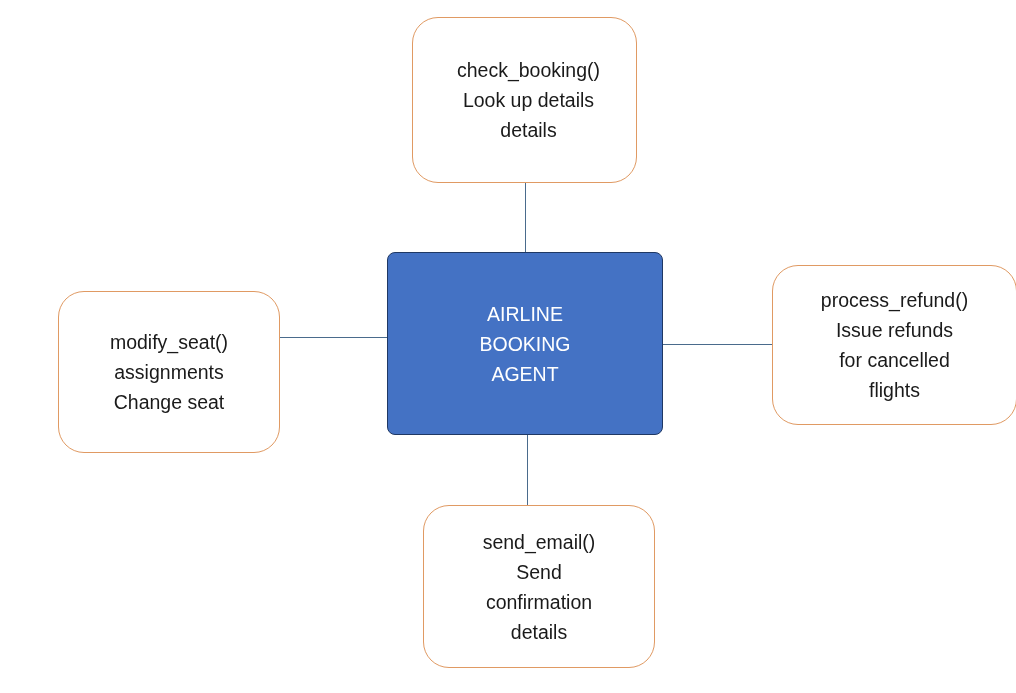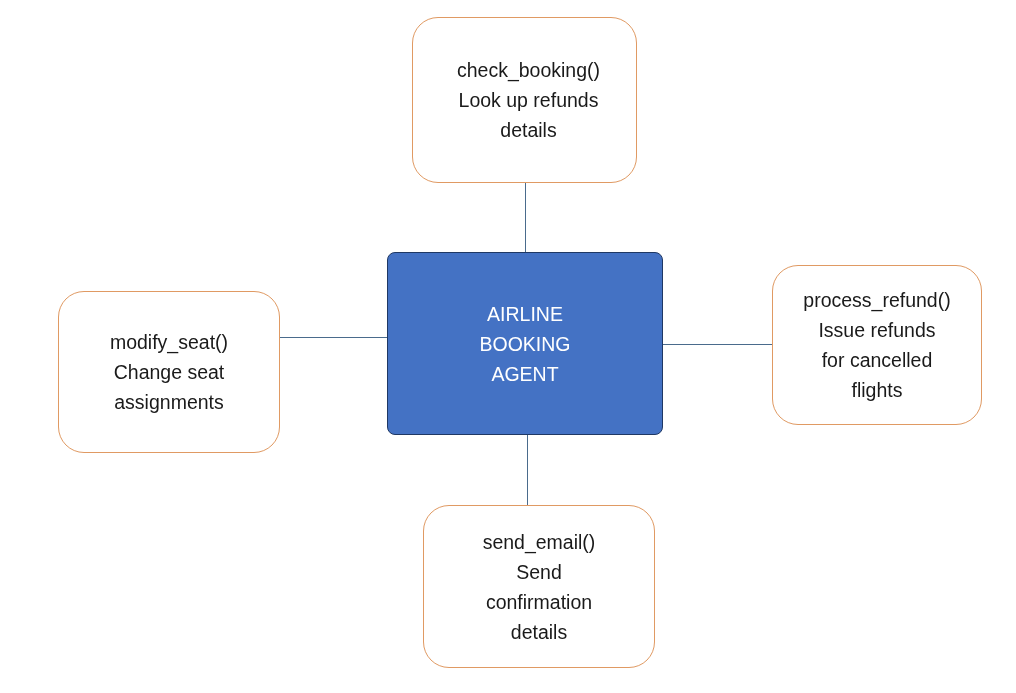--- a/index.html
+++ b/index.html
@@ -45,21 +45,21 @@
     position: absolute;
     background: #4a6b8c;
   }
   .connector.v { width: 1.4px; }
   .connector.h { height: 1.4px; }
 
   
   #node-center        { left: 387px; top: 252px; width: 276px; height: 183px; }
   #node-check-booking { left: 412px; top: 17px;  width: 225px; height: 166px; padding-left: 8px; }
   #node-modify-seat   { left: 58px;  top: 263px; width: 222px; height: 162px; margin-top: 28px; }
-  #node-process-refund{ left: 772px; top: 265px; width: 210px; height: 160px; }
+  #node-process-refund{ left: 772px; top: 265px; width: 245px; height: 160px; }
   #node-send-email    { left: 423px; top: 505px; width: 232px; height: 163px; }
 
   #conn-top    { left: 525px; top: 183px; height: 69px; }
   #conn-bottom { left: 527px; top: 435px; height: 70px; }
   #conn-left   { left: 280px; top: 337px; width: 107px; }
   #conn-right  { left: 663px; top: 344px; width: 109px; }
 </style>
 </head>
 <body>
 
@@ -71,28 +71,28 @@
   <div id="conn-right" class="connector h"></div>
 
   <div id="node-center" class="node center-node">
     <div class="line">AIRLINE</div>
     <div class="line">BOOKING</div>
     <div class="line">AGENT</div>
   </div>
 
   <div id="node-check-booking" class="node tool-node">
     <div class="line">check_booking()</div>
-    <div class="line">Look up refunds</div>
+    <div class="line">Look up details</div>
     <div class="line">details</div>
   </div>
 
   <div id="node-modify-seat" class="node tool-node">
     <div class="line">modify_seat()</div>
+    <div class="line">assignments</div>
     <div class="line">Change seat</div>
-    <div class="line">assignments</div>
   </div>
 
   <div id="node-process-refund" class="node tool-node">
     <div class="line">process_refund()</div>
     <div class="line">Issue refunds</div>
     <div class="line">for cancelled</div>
     <div class="line">flights</div>
   </div>
 
   <div id="node-send-email" class="node tool-node">

